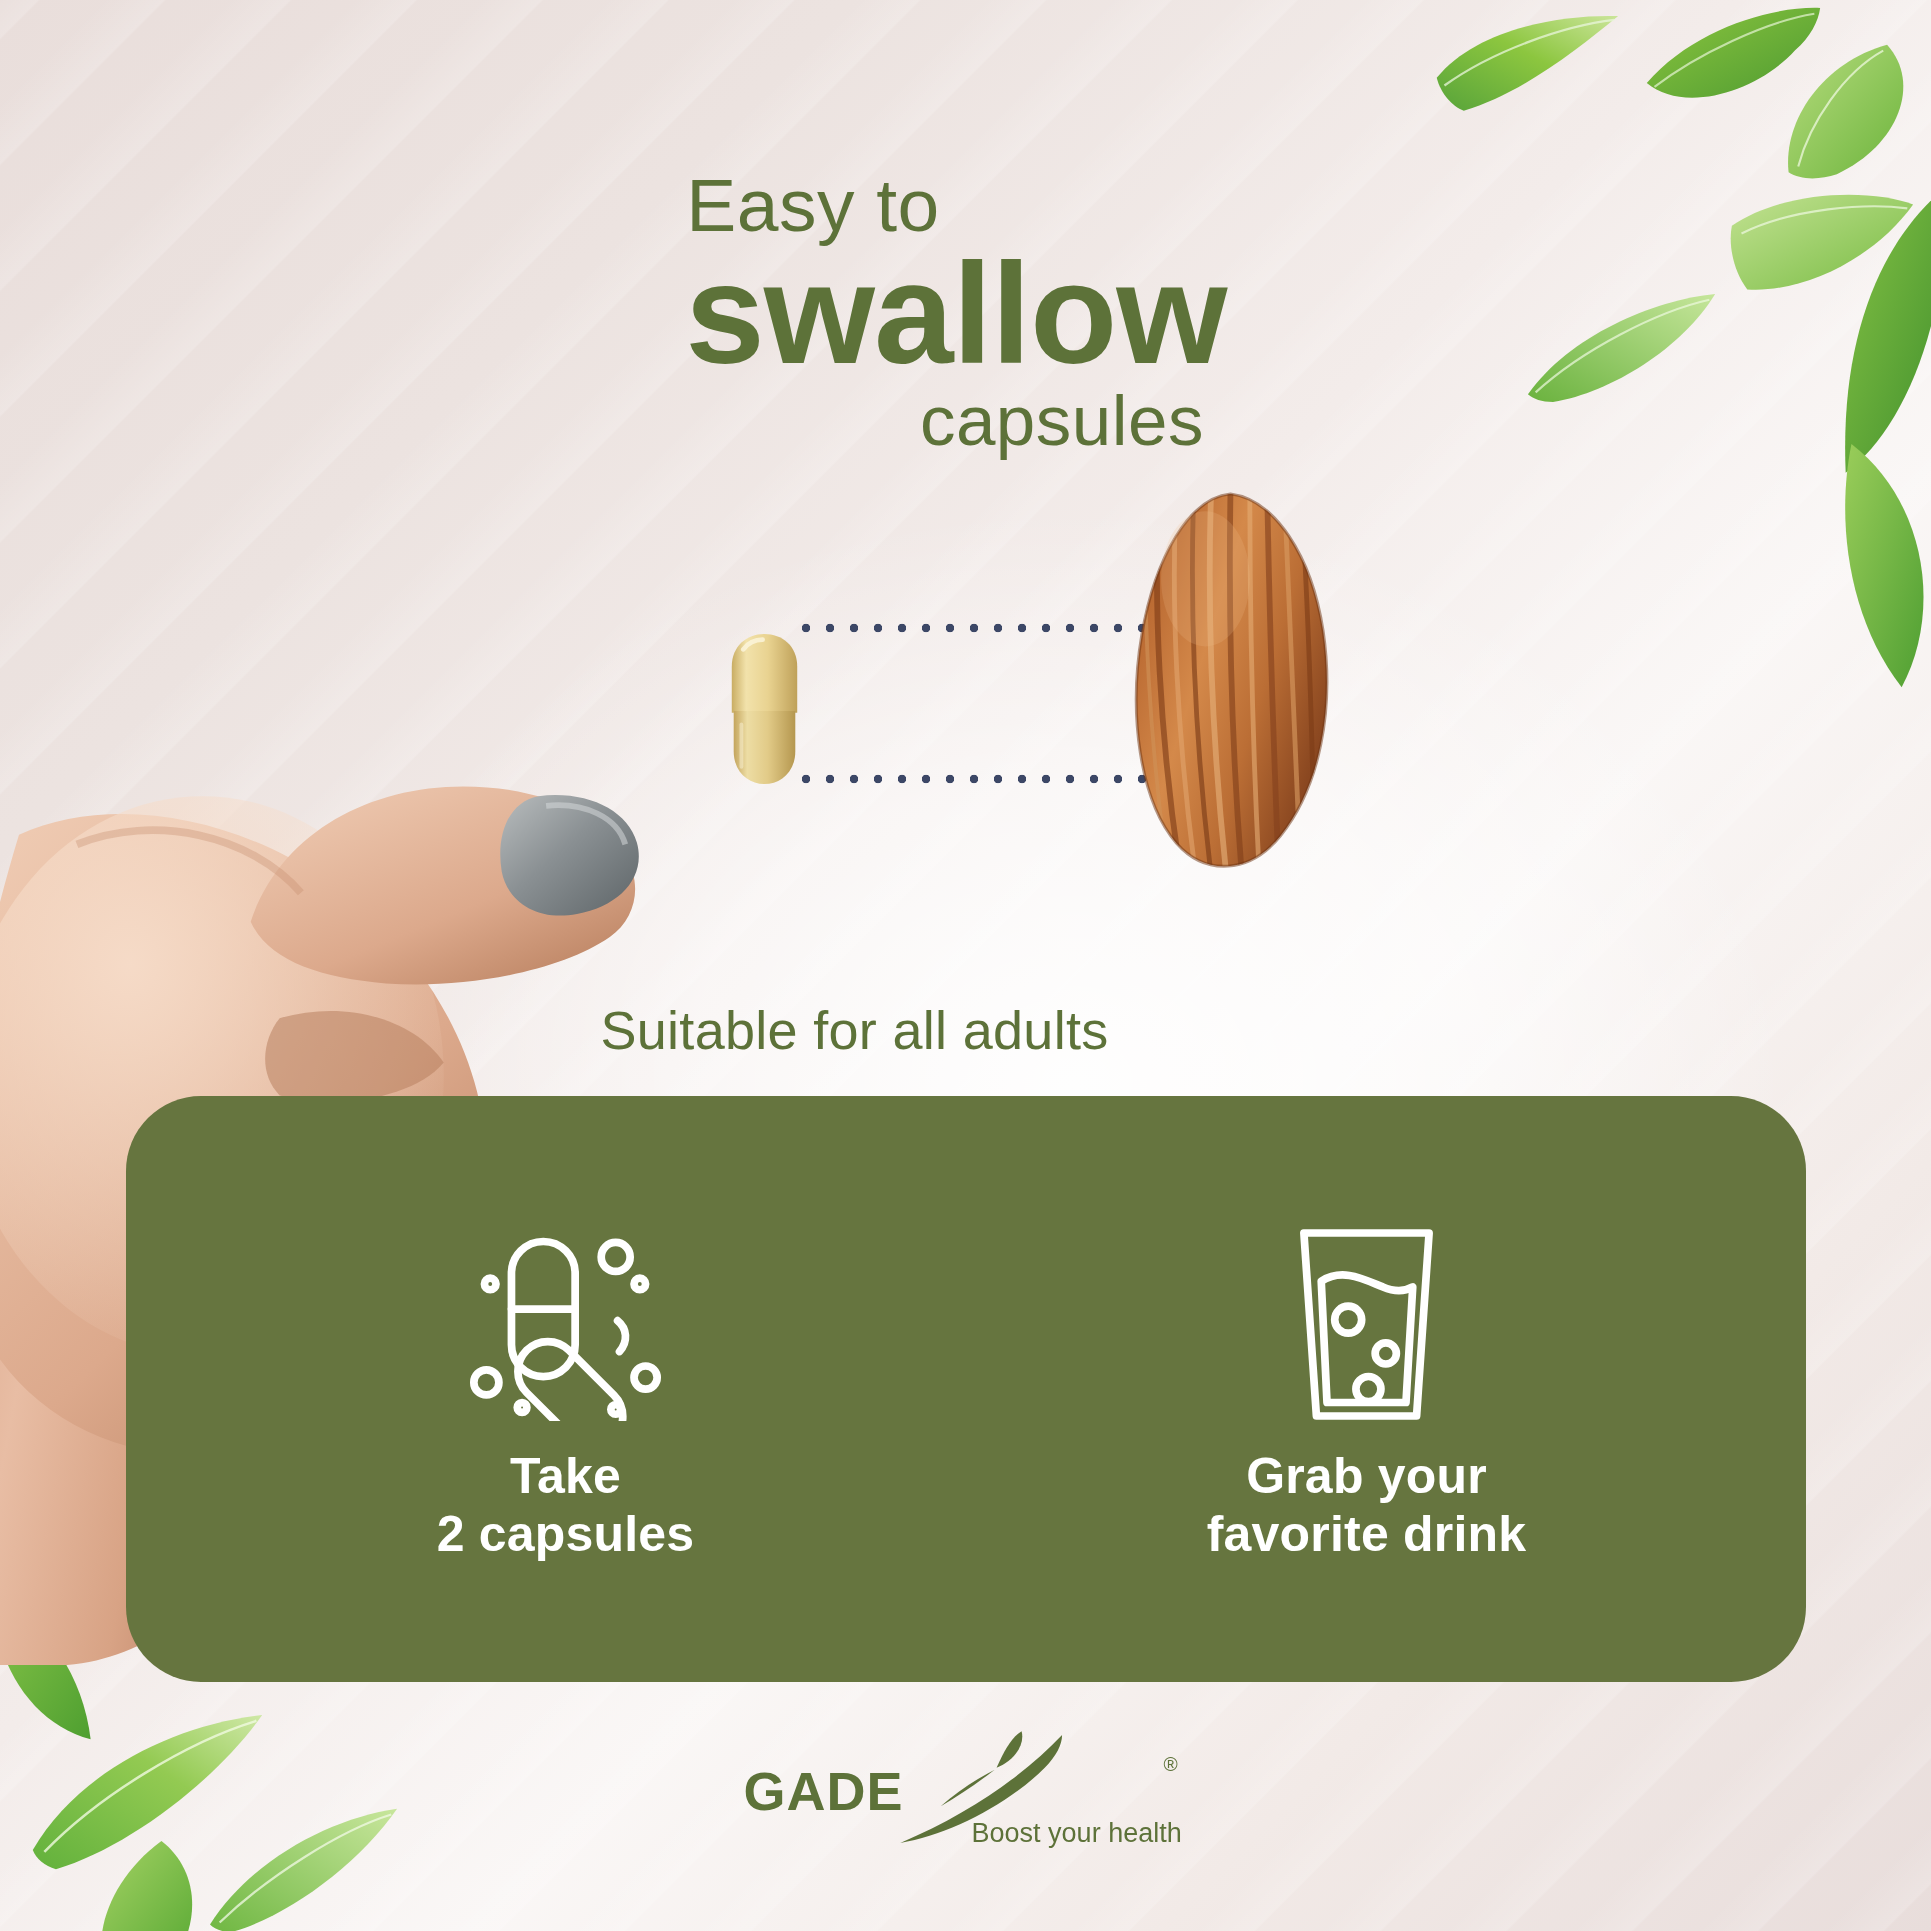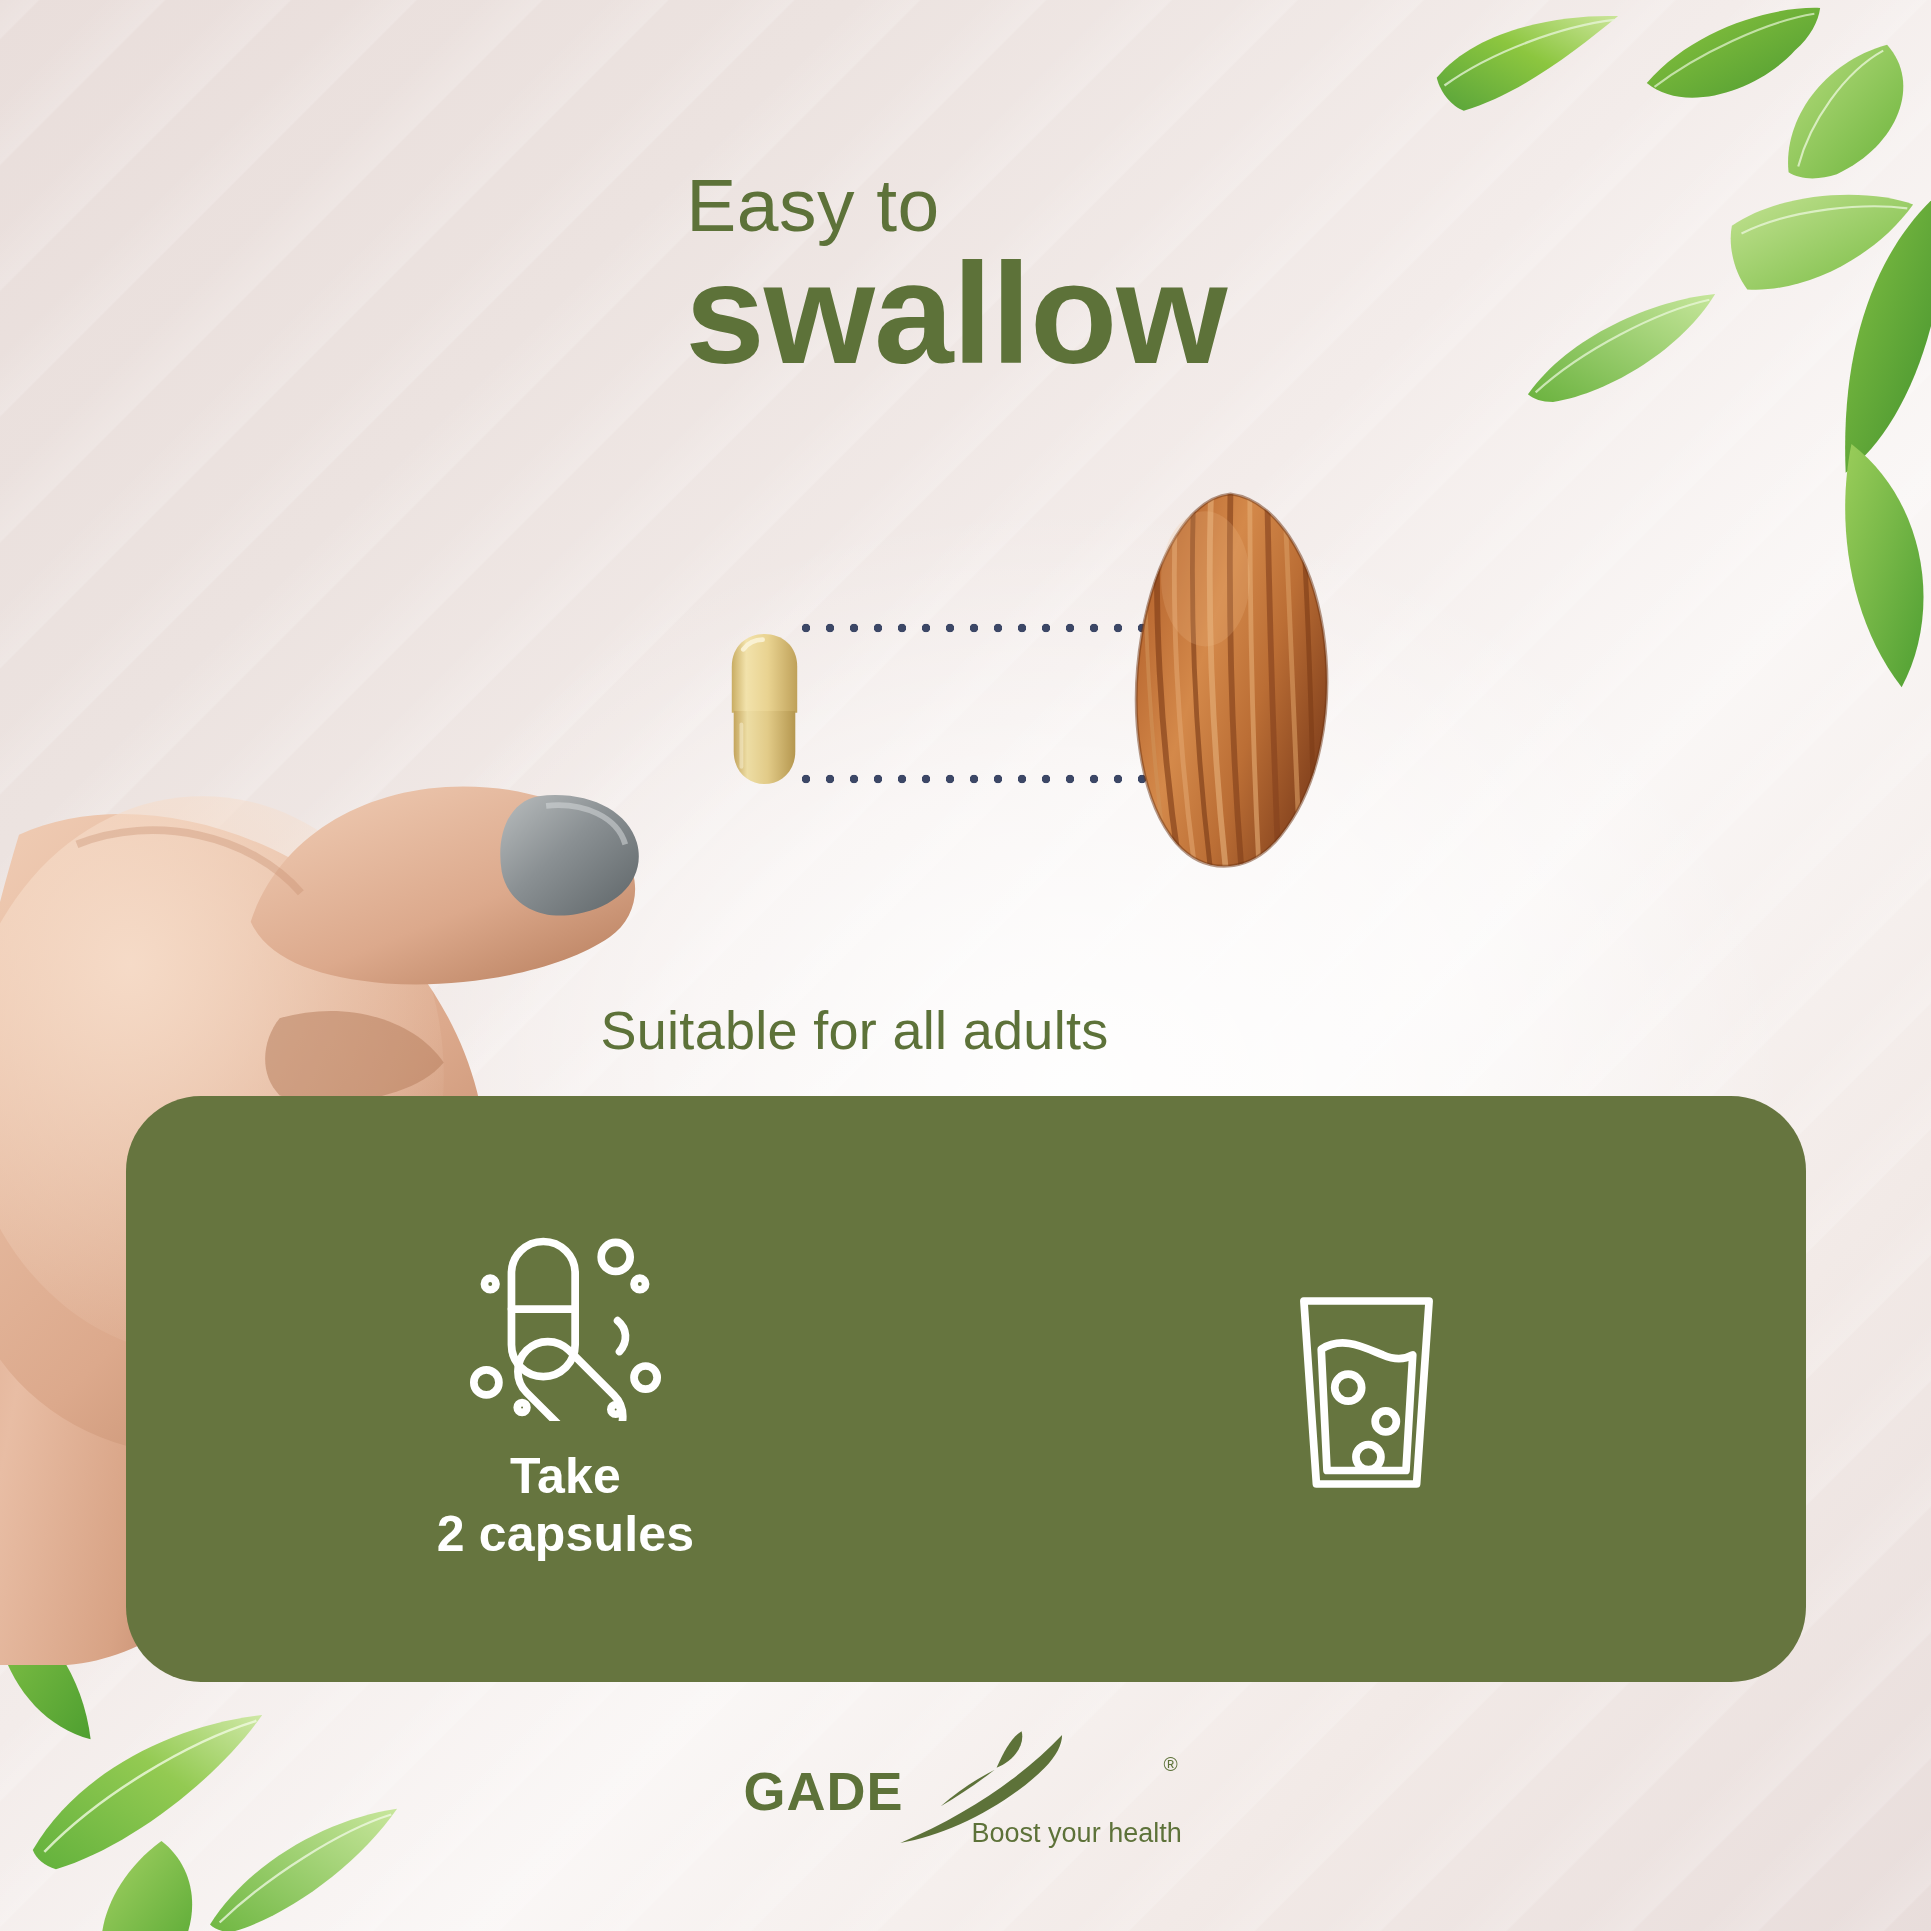--- a/index.html
+++ b/index.html
@@ -278,20 +278,21 @@
         <stop offset="0%" stop-color="#8bc64a"></stop>
           <stop offset="100%" stop-color="#4e9f30"></stop>
       </linearGradient>
     </defs>
     <path d="M0 6 C52 34, 96 92, 104 162 C44 146, 4 86, 0 6 Z" fill="url(#lg11)"></path>
   </svg>
 
   <div class="head">
     <span class="l1">Easy to</span>
     <span class="l2">swallow</span>
+    <span class="l3">capsules</span>
   </div>
 
   <svg id="hand" width="869" height="1284" viewBox="0 0 900 1330">
     <defs>
       <linearGradient id="skin" x1="0" y1="0" x2="1" y2="0.4">
         <stop offset="0%" stop-color="#d8a184"></stop>
         <stop offset="35%" stop-color="#e8bda4"></stop>
         <stop offset="70%" stop-color="#d8a385"></stop>
         <stop offset="100%" stop-color="#b87c60"></stop>
       </linearGradient>
@@ -420,20 +421,22 @@
     <div class="step">
       <div class="ico">
         <svg width="183" height="203" viewBox="0 0 190 210" fill="none" stroke="#ffffff" stroke-width="8" stroke-linecap="round" stroke-linejoin="round">
           <path d="M30 10 L160 10 L147 200 L43 200 Z"></path>
           <path d="M48 60 C70 46, 92 58, 112 66 C126 72, 136 70, 143 66 L136 186 L54 186 Z"></path>
           <circle cx="76" cy="100" r="14"></circle>
           <circle cx="115" cy="135" r="11"></circle>
           <circle cx="97" cy="172" r="13"></circle>
         </svg>
       </div>
+      <div class="cap">Grab your
+favorite drink</div>
     </div>
 
   </div>
 
   <div id="logo">
     <div class="wrap">
       <svg style="position:absolute; left:137px; top:-3.9px;" width="183" height="118" viewBox="0 0 190 122">
         <path d="M146 2 C150 18, 136 34, 120 40 C128 22, 136 8, 146 2 Z" fill="#5d7239"></path>
         <path d="M188 6 C150 46, 92 88, 20 118 C70 110, 132 78, 170 40 C182 28, 188 16, 188 6 Z" fill="#5d7239"></path>
         <path d="M118 42 C100 56, 82 68, 62 80 C78 66, 98 52, 118 42 Z" fill="#5d7239"></path>

